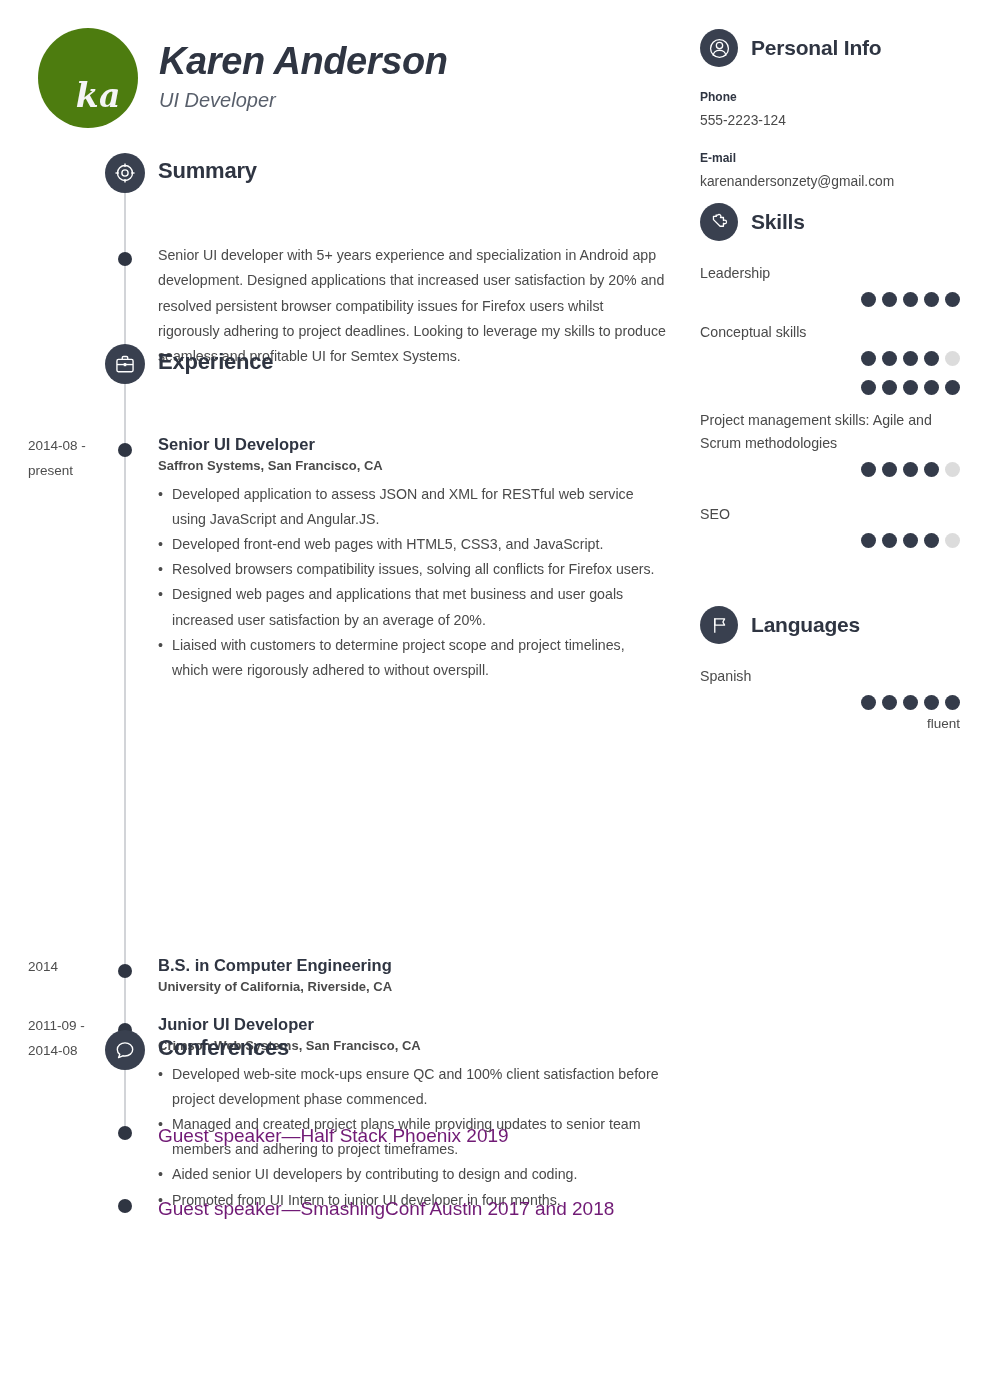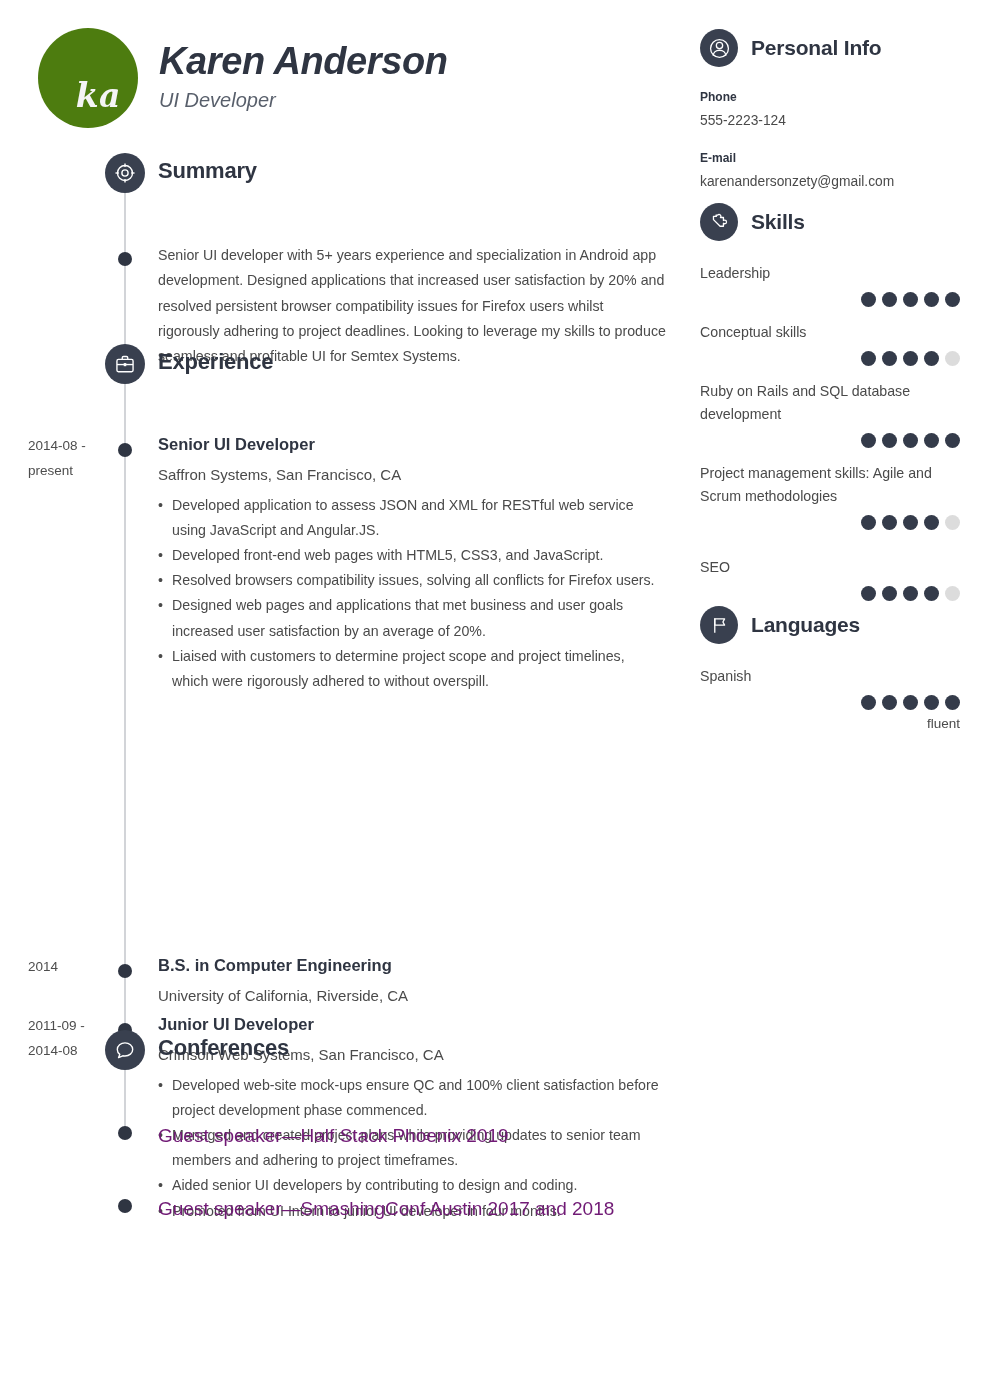--- a/index.html
+++ b/index.html
@@ -136,24 +136,25 @@
     line-height: 1.78;
     color: #4a4a4a;
   }
   .entry-title {
     font-size: 16.5px;
     font-weight: bold;
     color: #2f3542;
     line-height: 1.3;
   }
   .entry-sub {
-    font-size: 15px;
-    color: #4a4a4a;
-    margin-top: 9px;
+    font-size: 13px;
+    color: #4a4a4a;
+    margin-top: 1px;
     line-height: 1.5;
+    font-weight: bold;
   }
   ul.bullets { list-style: none; margin-top: 6px; }
   ul.bullets li {
     position: relative;
     padding-left: 14px;
     font-size: 14.2px;
     line-height: 1.77;
     color: #4a4a4a;
   }
   ul.bullets li::before {
@@ -410,21 +411,20 @@
         <div class="dots">
           <span class="dot"></span>
           <span class="dot"></span>
           <span class="dot"></span>
           <span class="dot"></span>
           <span class="dot off"></span>
         </div>
       </div>
 
       <div style="margin-top:14px;">
-        <div class="skill-name">Ruby on Rails and SQL database development</div>
         <div class="dots">
           <span class="dot"></span>
           <span class="dot"></span>
           <span class="dot"></span>
           <span class="dot"></span>
           <span class="dot"></span>
         </div>
       </div>
 
       <div style="margin-top:14px;">

